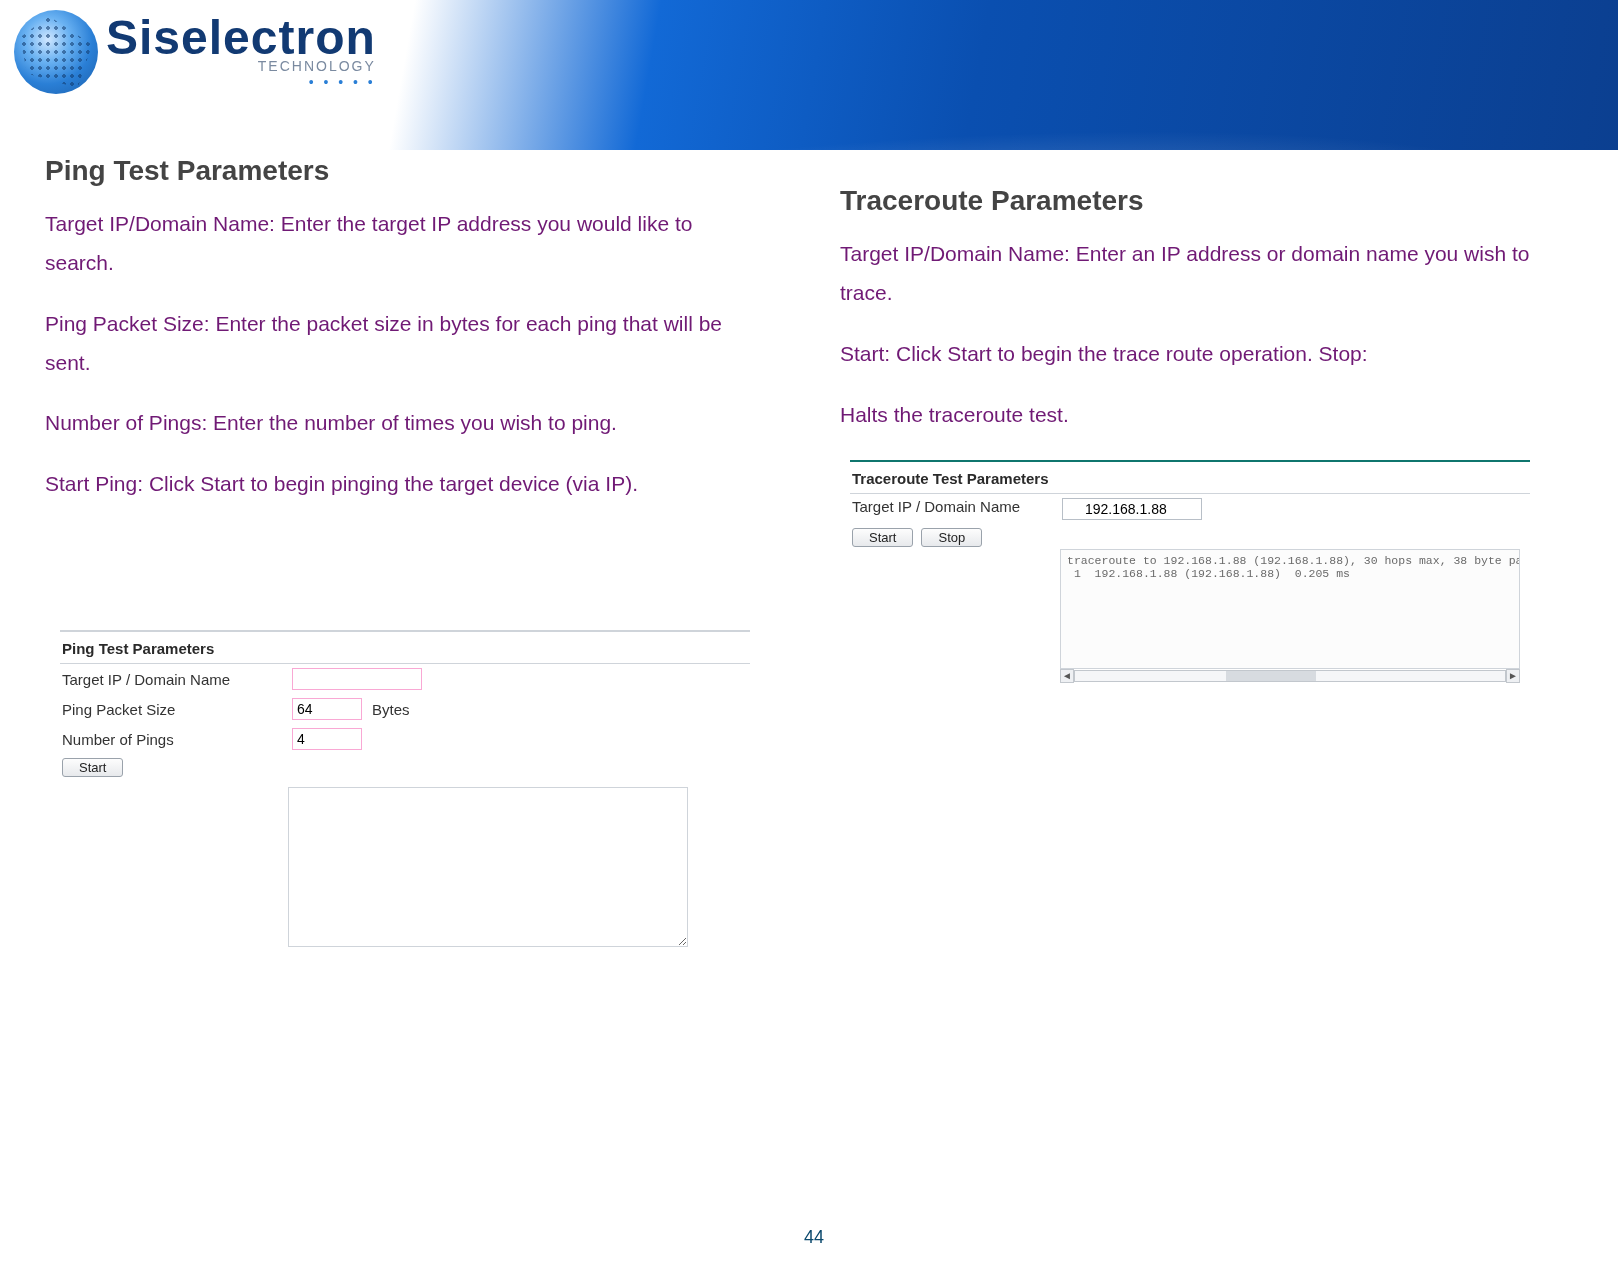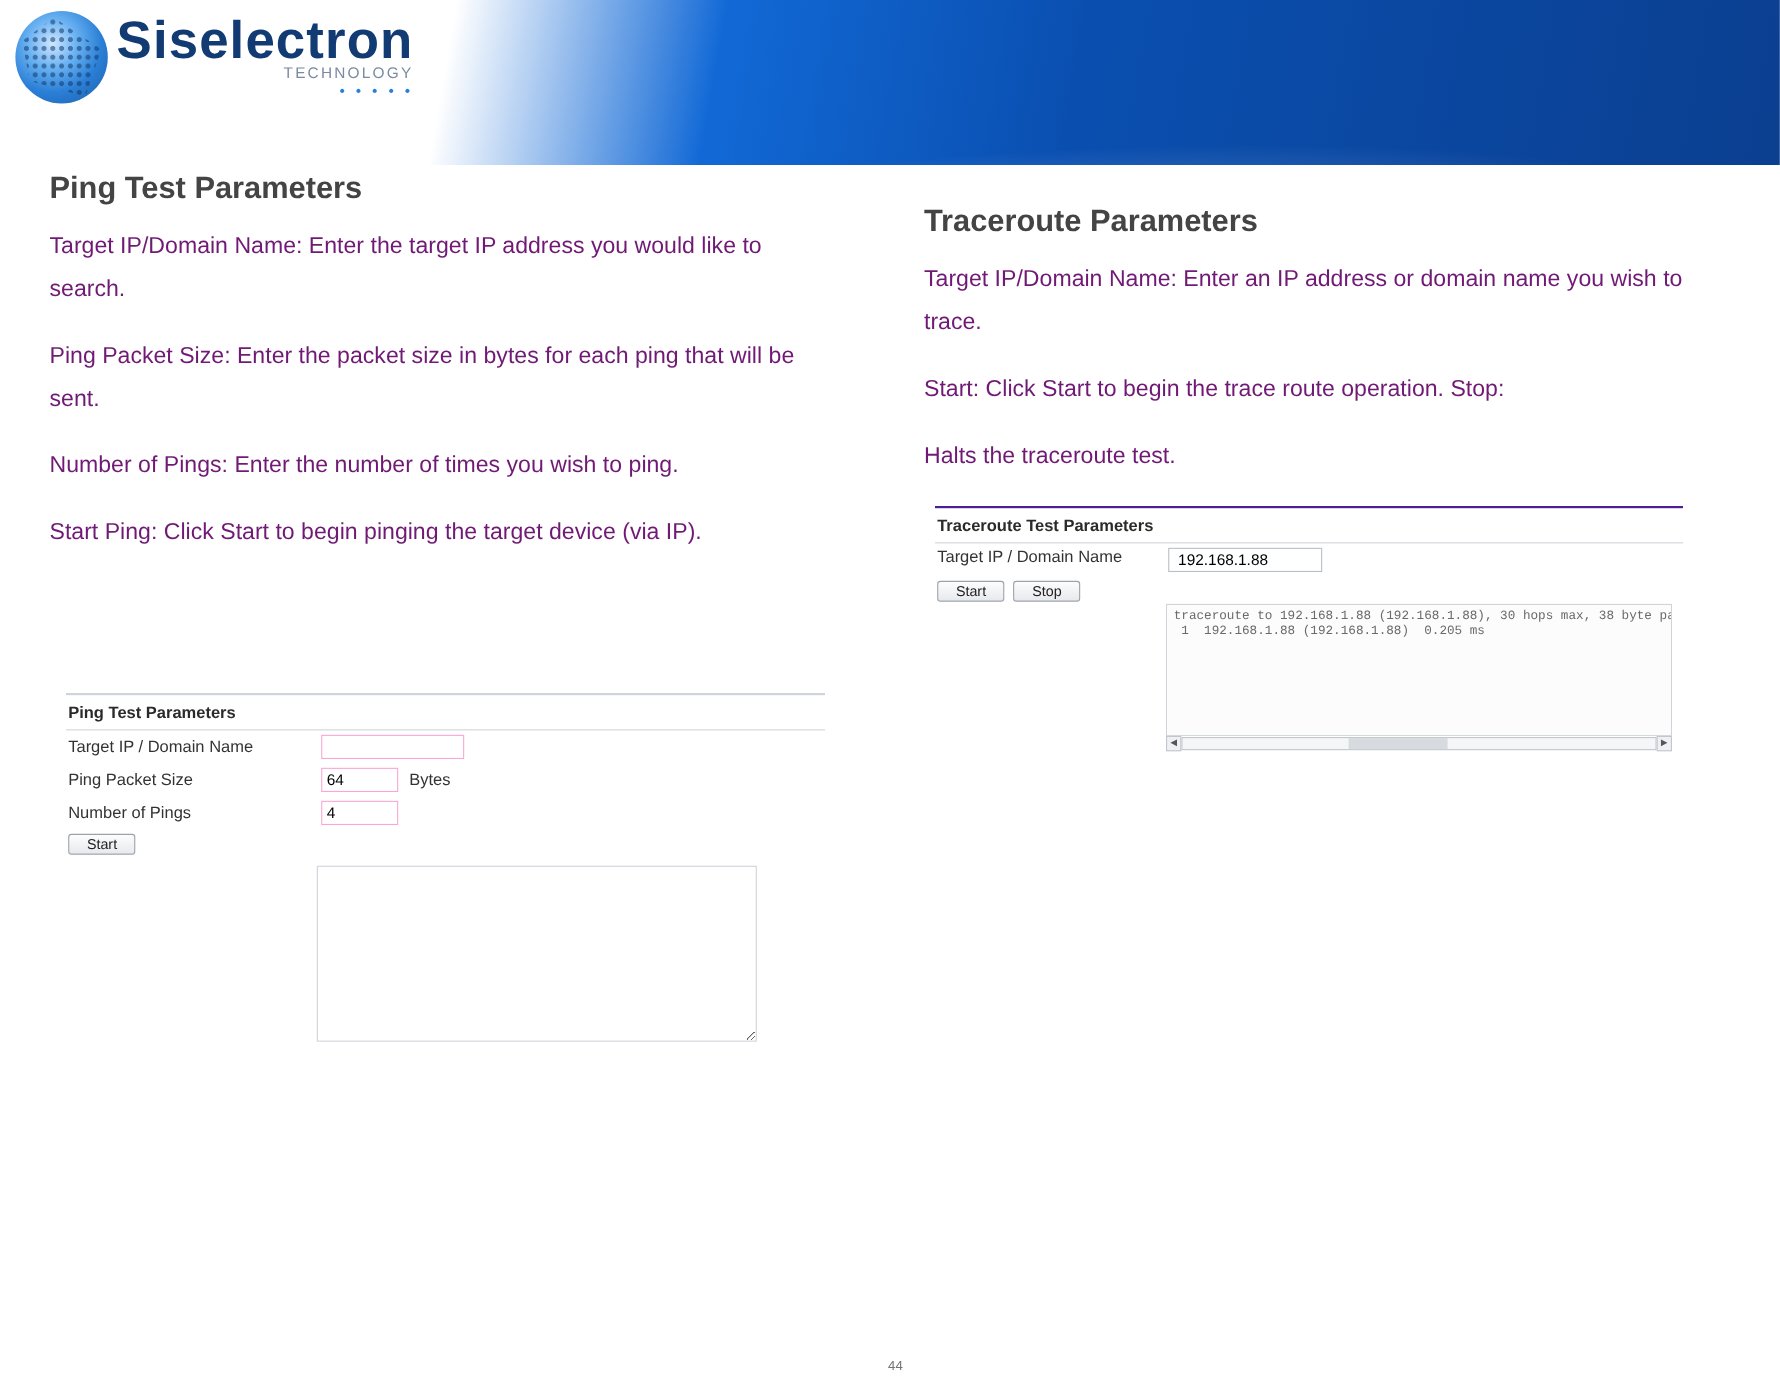--- a/index.html
+++ b/index.html
@@ -51,36 +51,36 @@
   .form-title { font-weight: 700; color: #2a2a2a; padding: 8px 0 6px 2px; border-bottom: 1px solid #cfd4da; }
   .form-row { display: flex; align-items: center; gap: 10px; padding: 4px 2px; border-bottom: 0; }
   .form-row .lab { width: 220px; }
   .form-row input[type="text"] { border: 1px solid #f9a8d4; height: 22px; padding: 0 4px; font-size: 14px; }
   .w70 { width: 70px; }
   .w130 { width: 130px; }
   .btn { display:inline-block; border:1px solid #9aa2ab; background: linear-gradient(#fdfdfd,#e7e9ec); border-radius:3px; padding:1px 16px; font-size:13px; color:#222; }
   .output { margin-left: 228px; margin-top: 6px; width: 400px; height: 160px; border: 1px solid #cfd4da; background:#fff; resize: both; overflow:auto; }
 
   
-  .tr-card { position: absolute; left: 850px; top: 460px; width: 680px; font-family: Arial, sans-serif; font-size: 15px; color: #333; border-top: 2px solid #4c1d95; }
+  .tr-card { position: absolute; left: 850px; top: 460px; width: 680px; font-family: Arial, sans-serif; font-size: 15px; color: #333; border-top: 2px solid #0f766e; }
   .tr-title { font-weight: 700; color: #2a2a2a; padding: 8px 0 6px 2px; border-bottom: 1px solid #cfd4da; }
   .tr-row { display: flex; align-items: flex-start; gap: 10px; padding: 4px 2px; }
   .tr-row .lab { width: 200px; }
-  .tr-row input[type="text"] { border: 1px solid #b8bfc7; height: 22px; padding: 0 8px; font-size: 14px; width: 140px; }
+  .tr-row input[type="text"] { border: 1px solid #b8bfc7; height: 22px; padding: 0 22px; font-size: 14px; width: 140px; }
   .tr-out {
     margin-left: 210px; margin-top: -2px; width: 460px; height: 120px;
     border: 1px solid #cfd4da; background:#fcfcfc; font-family: "Courier New", monospace; font-size: 11.5px; color:#6a6a6a;
     padding: 4px 6px; overflow:auto; white-space: pre;
   }
   .tr-scroll { margin-left: 210px; width: 460px; height: 14px; display:flex; align-items:center; }
   .tr-scroll .arrow { width:14px; height:14px; border:1px solid #c2c7cd; background:#eef0f3; font-size:10px; line-height:12px; text-align:center; color:#555; }
   .tr-scroll .track { flex:1; height:12px; border:1px solid #c2c7cd; background:#f5f6f8; position:relative; }
   .tr-scroll .thumb { position:absolute; left:35%; top:0; width:90px; height:100%; background:#d7dbe0; }
 
-  .page-num { position:absolute; left:0; right:0; bottom:20px; text-align:center; font-size:12px; color:#737373;margin-left:10px; }
+  .page-num { position:absolute; left:0; right:0; bottom:20px; text-align:center; font-size:18px; color:#0c4a6e;margin-left:10px; }
 </style>
 </head>
 <body>
 
 <div class="page">
 
   <div class="banner">
     <div class="swoosh"></div>
     <div class="swoosh2"></div>
     <div class="logo-wrap">

